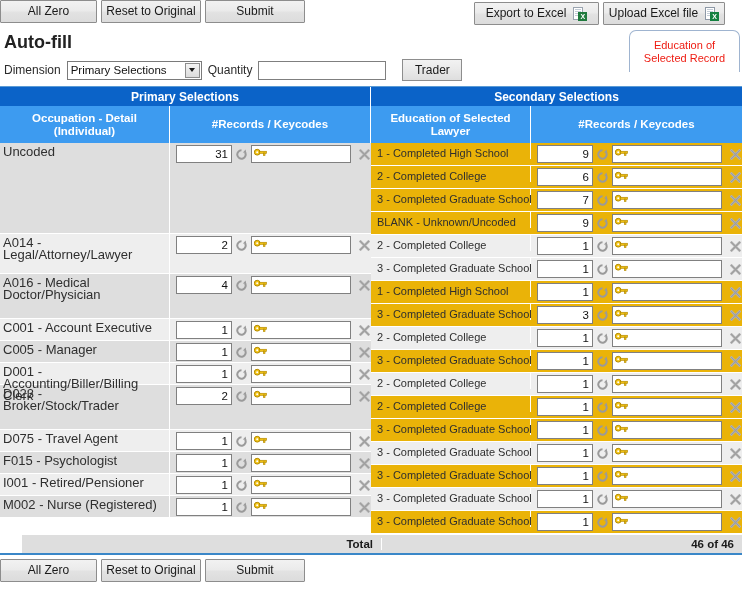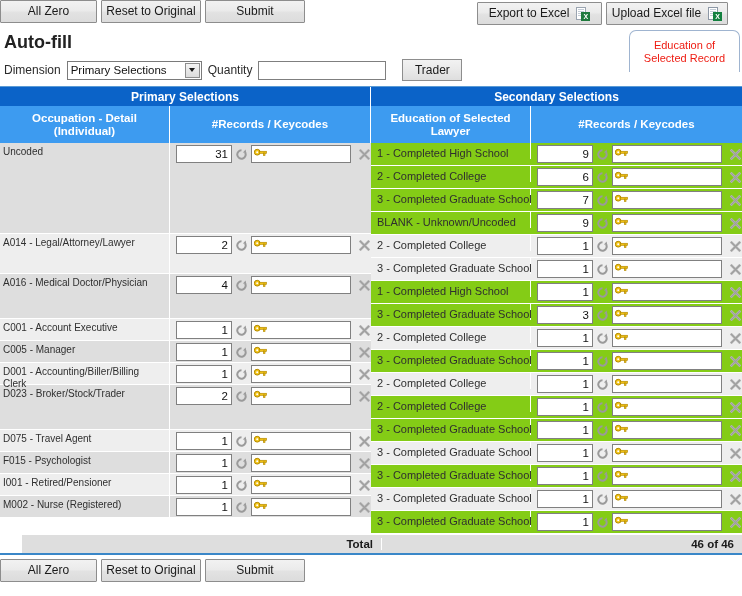--- a/index.html
+++ b/index.html
@@ -17,21 +17,21 @@
   }
 
   
   .btn-bar {
     height: 28px;
     display: flex;
     align-items: flex-start;
     position: relative;
   }
   .btn-group { display: flex; }
-  .btn-group.right { position: absolute; right: 12px; top: 2px; }
+  .btn-group.right { position: absolute; right: 6px; top: 2px; }
 
   .btn {
     background: linear-gradient(to bottom, #f2f2f2 0%, #ebebeb 45%, #e2e2e2 55%, #dcdcdc 100%);
     border: 1px solid #8d8d8d;
     border-radius: 1px;
     height: 23px;
     line-height: 21px;
     font-size: 12px;
     color: #1a1a1a;
     text-align: center;
@@ -43,21 +43,21 @@
     display: flex;
     align-items: center;
     justify-content: center;
     gap: 7px;
     font-family: "Liberation Sans", sans-serif;
   }
   .btn.w-allzero   { width: 97px; }
   .btn.w-reset     { width: 100px; }
   .btn.w-submit    { width: 100px; }
   .btn.w-export    { width: 125px; }
-  .btn.w-upload    { width: 122px; margin-right: 2px; }
+  .btn.w-upload    { width: 122px; margin-right: 11px; }
 
   .xl-icon { width: 14px; height: 14px; position: relative; flex: 0 0 auto; }
   .xl-icon .sheet {
     position: absolute; left: 0; top: 0;
     width: 10px; height: 13px;
     background: #ffffff;
     border: 1px solid #9aa4b0;
     box-sizing: border-box;
   }
   .xl-icon .sheet::before{
@@ -219,21 +219,21 @@
     box-sizing: border-box;
     border-bottom: 1px solid #ffffff;
   }
   .prow.shade-a { background: #dedede; }
   .prow.shade-b { background: #eeeeee; }
 
   .occ-cell {
     width: 170px;
     box-sizing: border-box;
     padding: 3px 10px 2px 3px;
-    font-size: 10px;
+    font-size: 13px;
     color: #2f2f2f;
     line-height: 12px;
     border-right: 1px solid #ffffff;
   }
   .rec-cell {
     box-sizing: border-box;
     display: flex;
     align-items: flex-start;
     padding-top: 2px;
     gap: 3px;
@@ -284,21 +284,21 @@
     flex: 0 0 auto;
   }
 
   .srow {
     display: flex;
     align-items: flex-start;
     box-sizing: border-box;
     border-bottom: 1px solid #ffffff;
     height: 23px;
   }
-  .srow.shade-a { background: #84cc16; }
+  .srow.shade-a { background: #eab308; }
   .srow.shade-b { background: #eeeeee; }
 
   .edu-cell {
     width: 160px;
     box-sizing: border-box;
     padding: 4px 3px 0 6px;
     font-size: 11px;
     color: #2f2f2f;
     line-height: 12px;
     border-right: 1px solid #ffffff;

